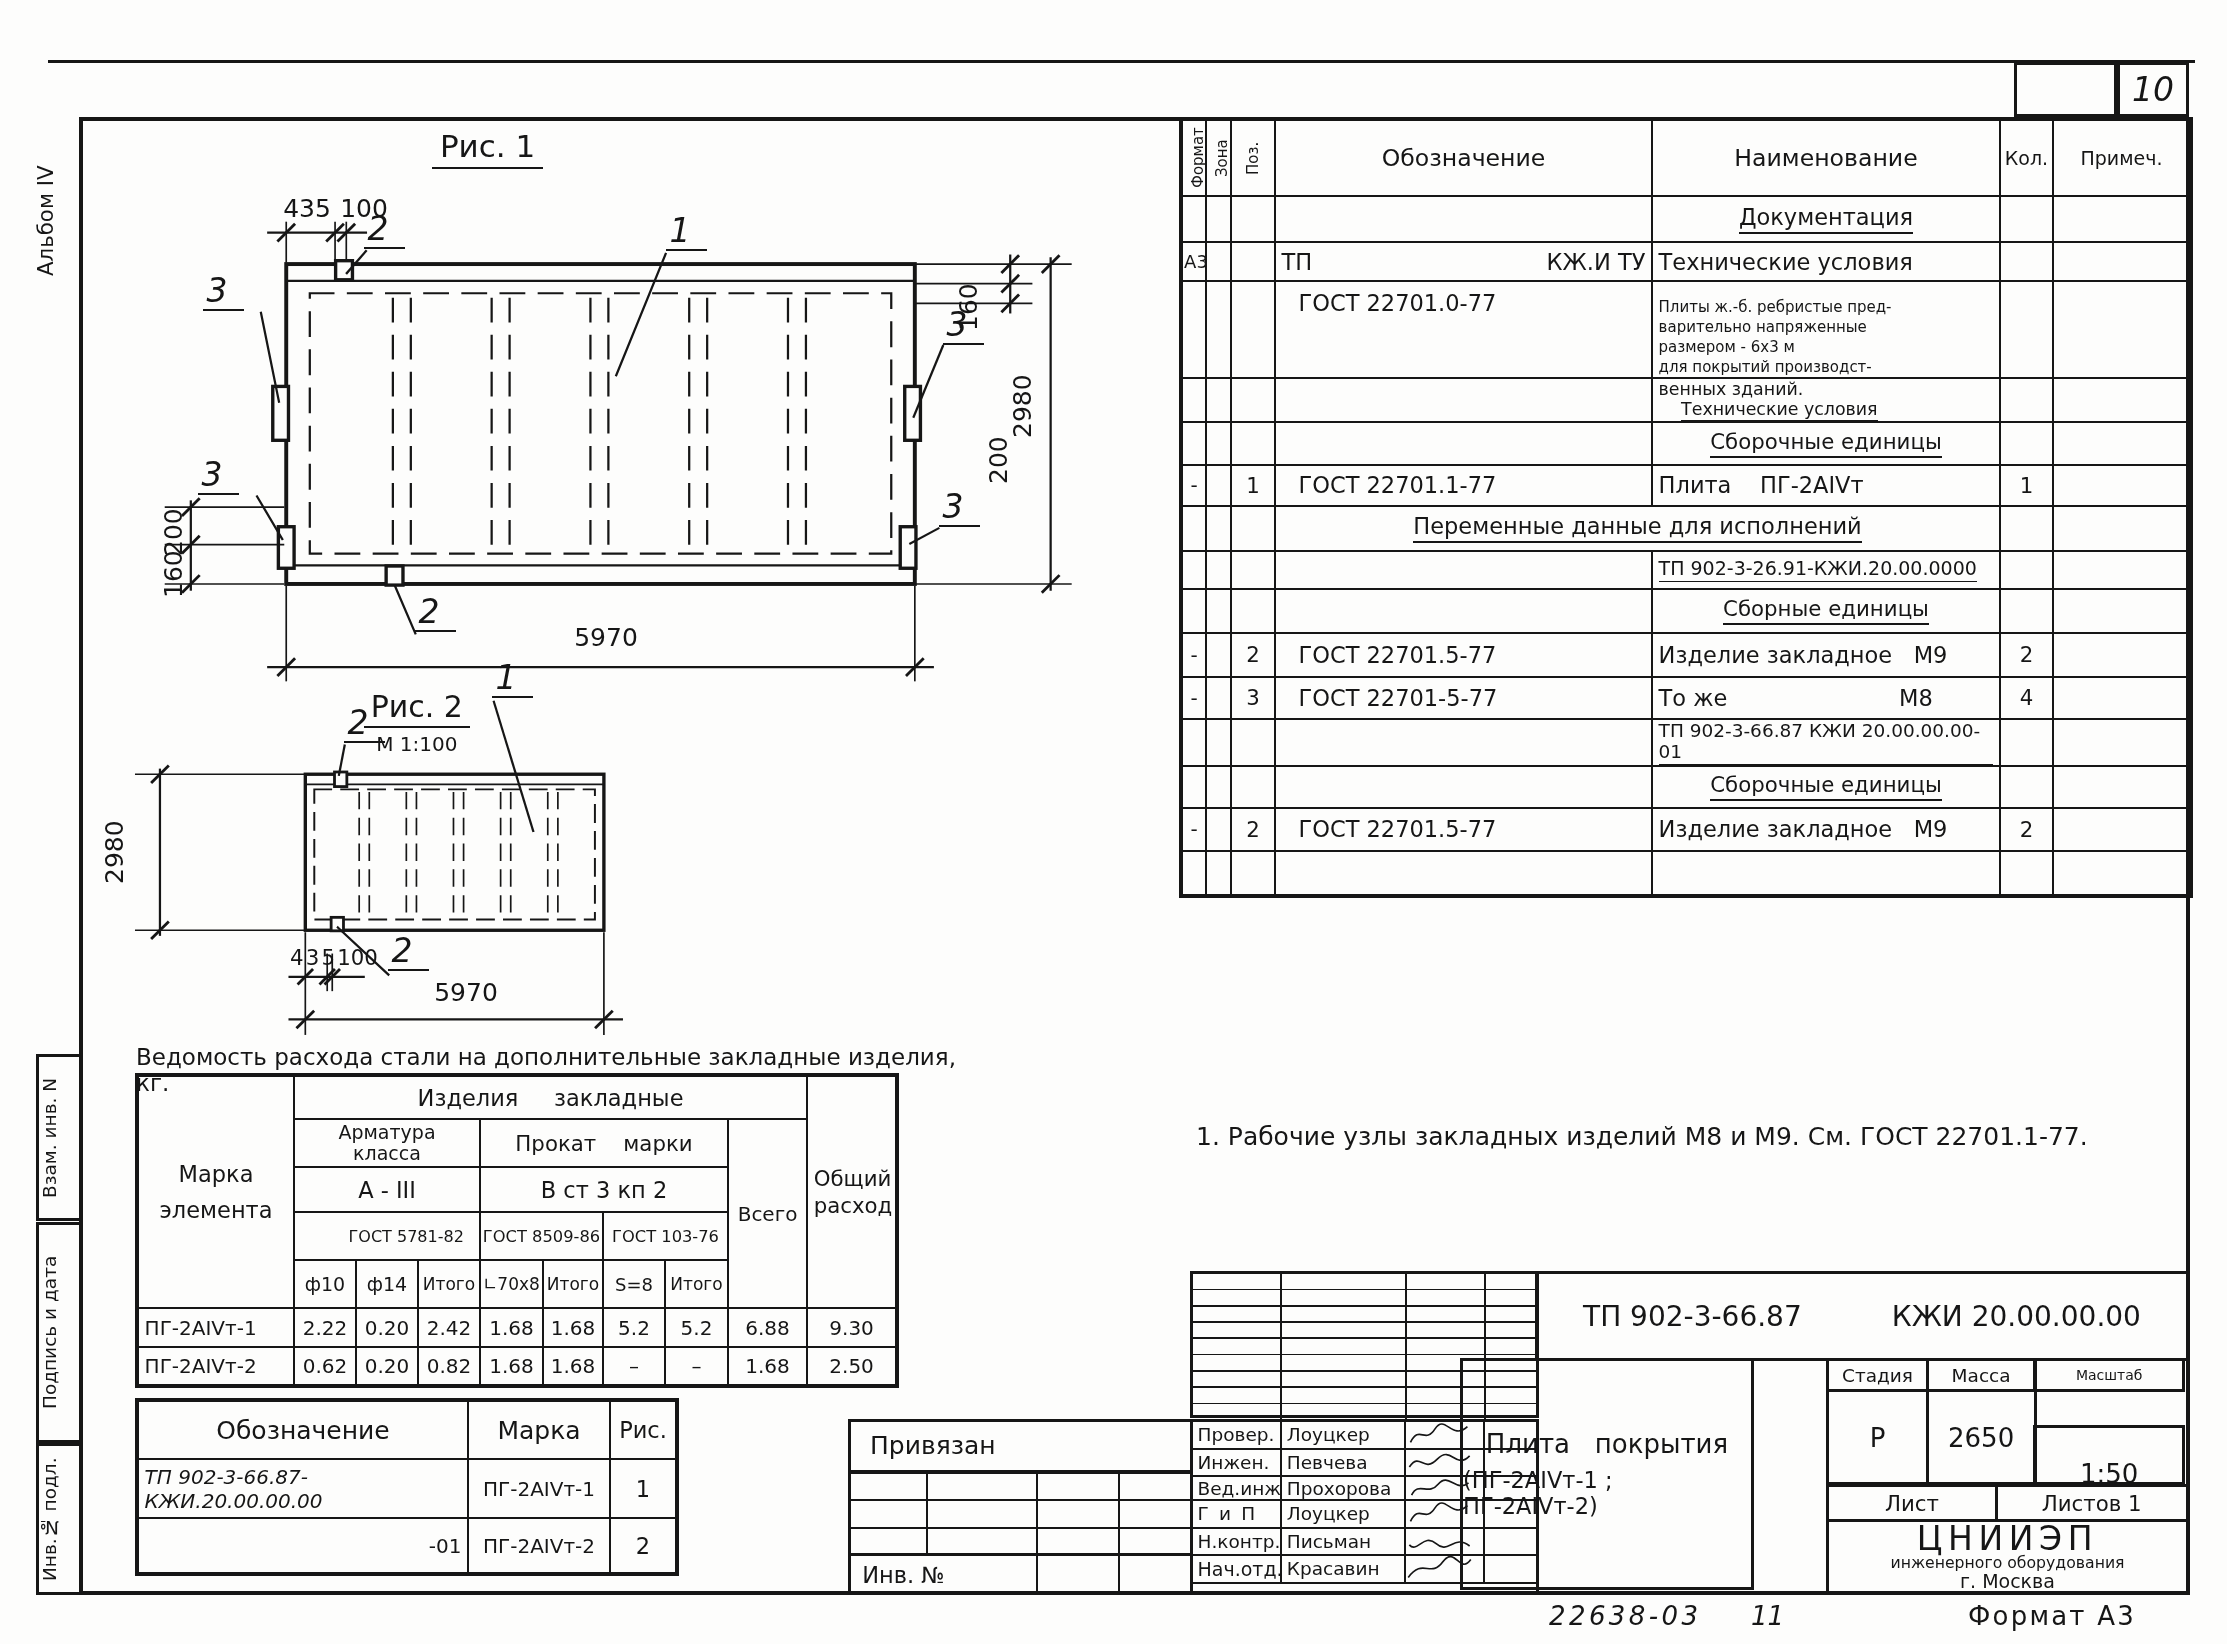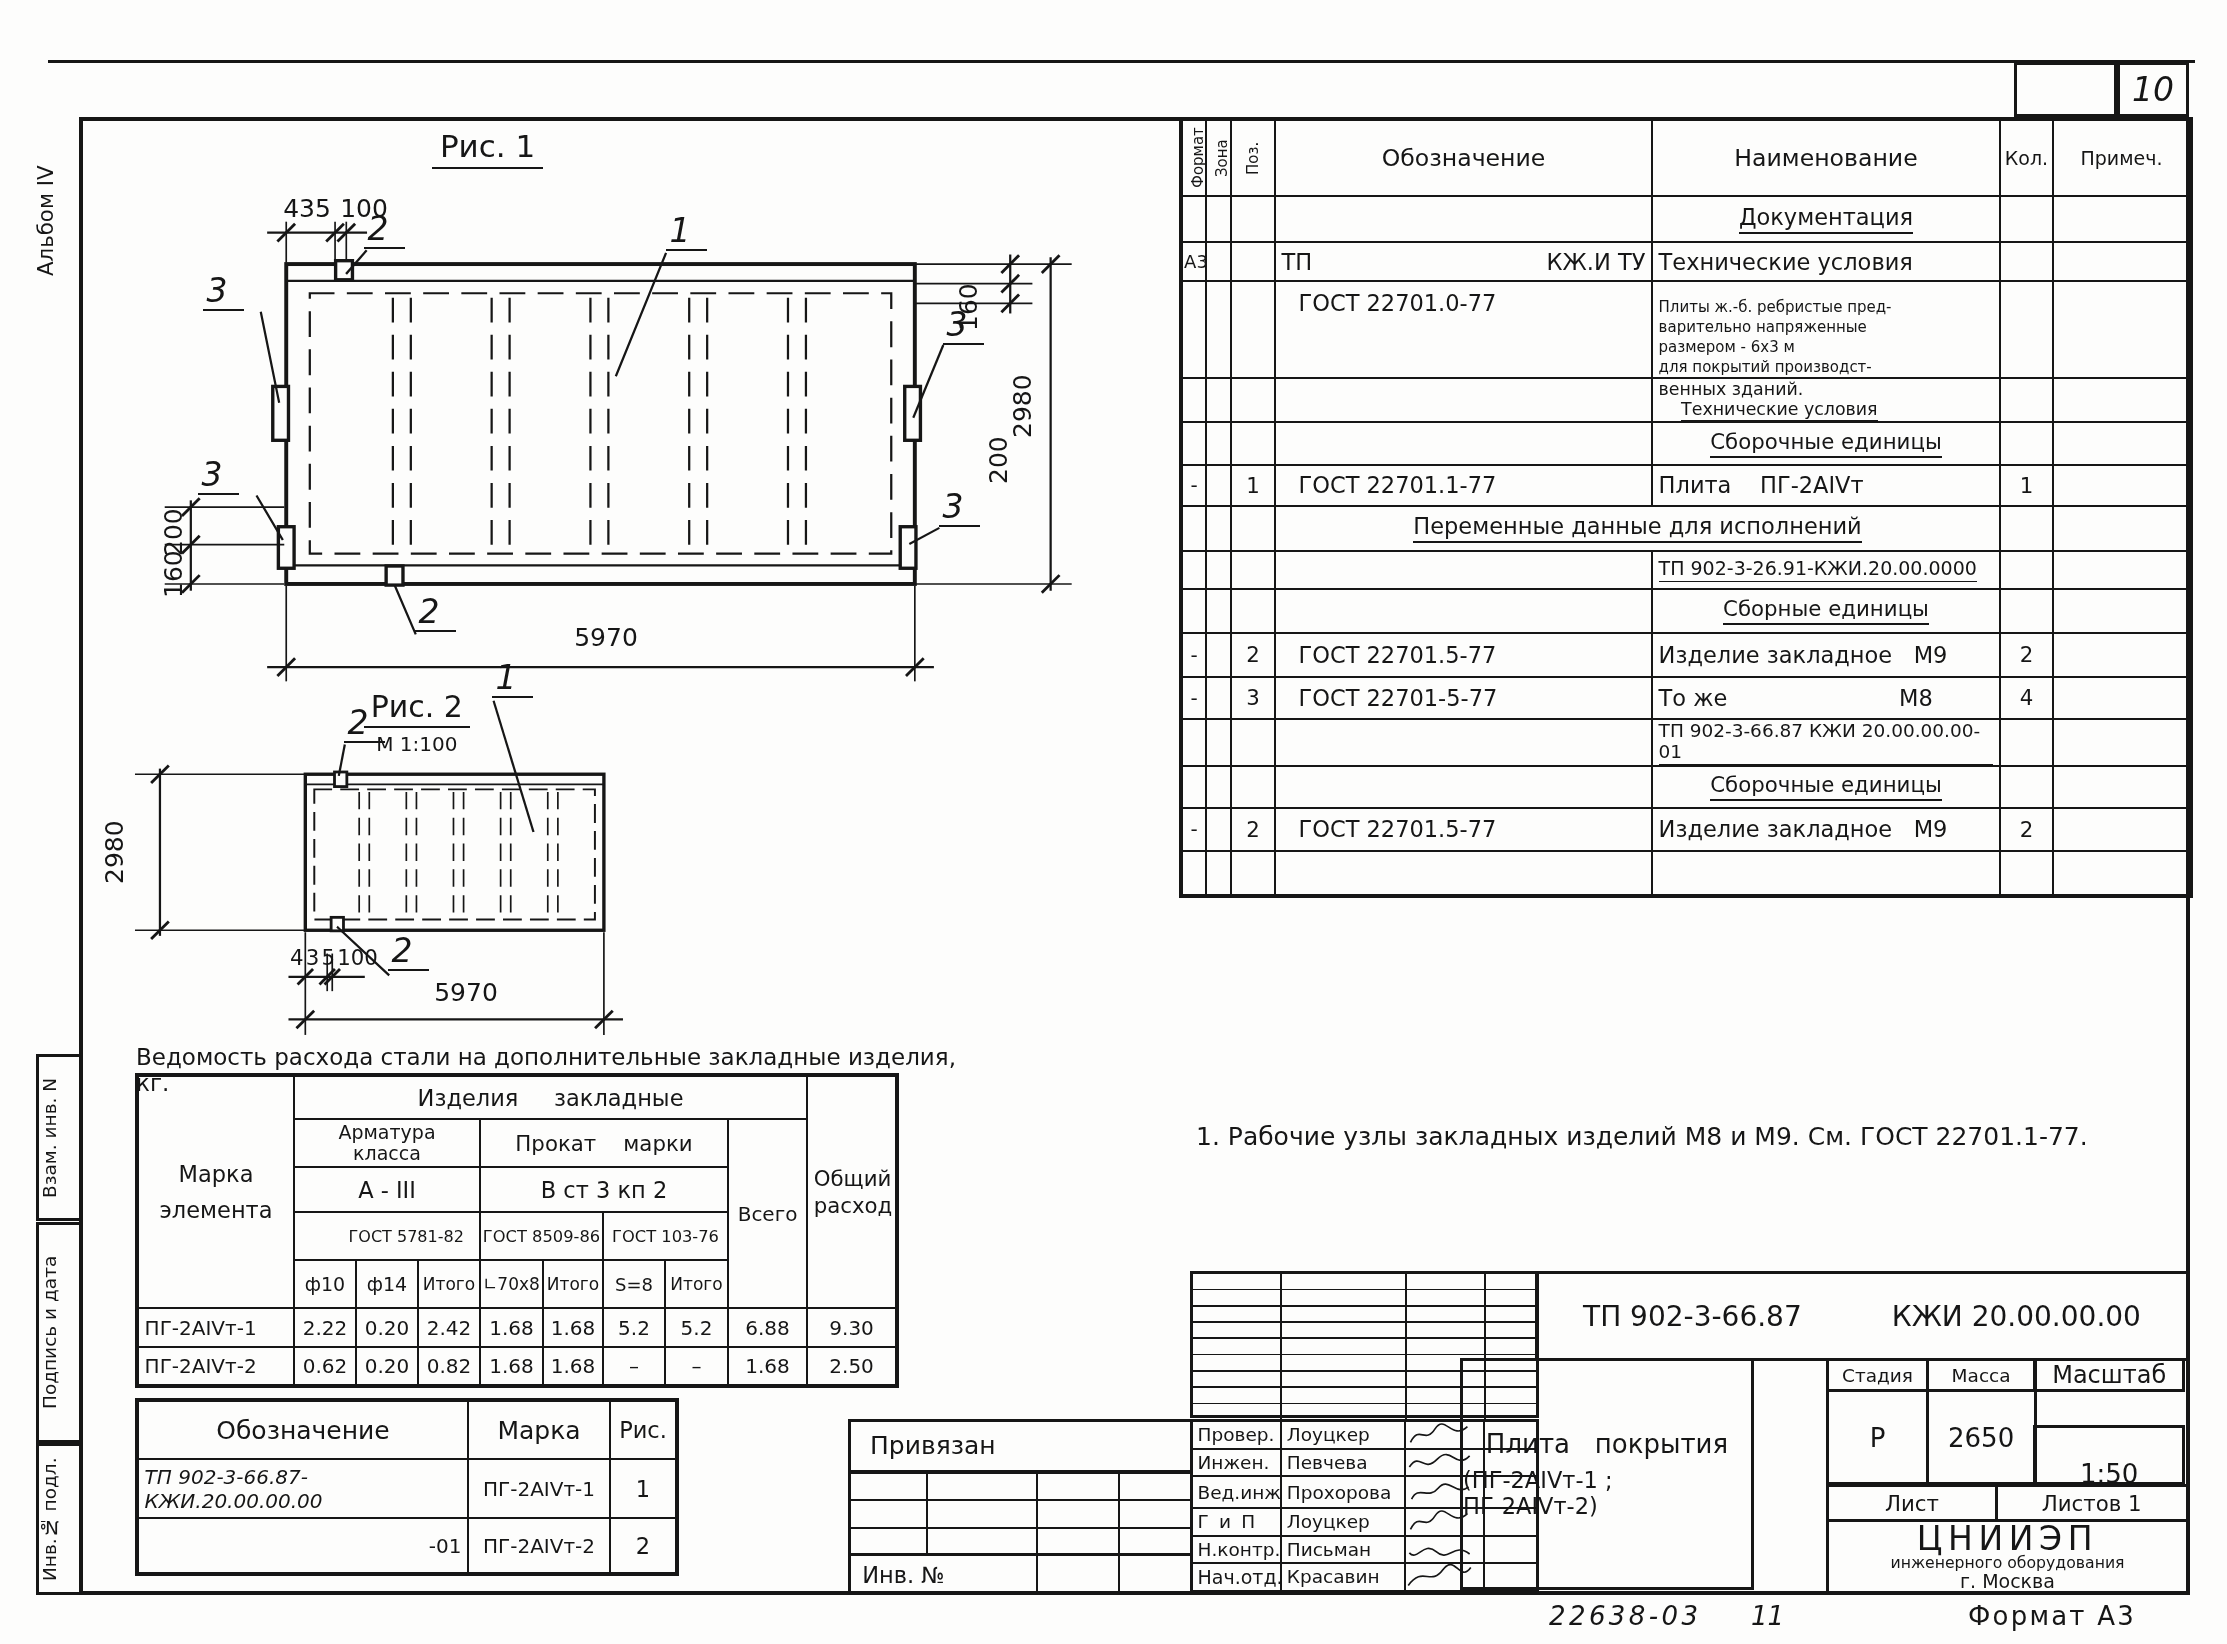--- a/index.html
+++ b/index.html
@@ -495,21 +495,21 @@
     <div class="srow" style="height:27.5px;">
       <div style="width:90px;padding-left:4.5px;font-size:18.5px;">Инжен.</div>
       <div style="width:125px;padding-left:4.5px;font-size:18.5px;">Певчева</div>
       <div style="width:80px;">
         <svg width="67" height="25" viewBox="0 0 120 44" style="position:static;">
             <path d="M6 30 C26 2 30 42 56 16 S88 36 114 10" stroke="#161616" stroke-width="3" fill="none"></path>
           </svg>
       </div>
       <div style="width:51px;border-right:none;"></div>
     </div>
-    <div class="srow" style="height:32px;">
+    <div class="srow" style="height:24px;">
       <div style="width:90px;padding-left:4.5px;font-size:18.5px;">Вед.инж</div>
       <div style="width:125px;padding-left:4.5px;font-size:18.5px;">Прохорова</div>
       <div style="width:80px;">
         <svg width="67" height="25" viewBox="0 0 120 44" style="position:static;">
             <path d="M10 34 C22 8 40 36 58 14 S90 30 112 12" stroke="#161616" stroke-width="3" fill="none"></path>
           </svg>
       </div>
       <div style="width:51px;border-right:none;"></div>
     </div>
     <div class="srow" style="height:27.5px;">
@@ -566,21 +566,21 @@
 
   <div class="abs b6" style="left:1460px;top:1358px;width:294px;height:232px;display:flex;flex-direction:column;justify-content:center;align-items:center;gap:7.9px;">
     <div style="font-size:26px;white-space:pre;">Плита   покрытия</div>
     <div style="font-size:22.5px;">(ПГ-2АIVт-1 ; ПГ-2АIVт-2)</div>
   </div>
 
   <div class="abs" style="left:1826px;top:1358px;width:363px;height:130px;">
     <div style="display:flex;height:34px;">
       <div class="b6" style="width:103px;font-size:18.5px;text-align:center;line-height:29px;">Стадия</div>
       <div class="b6" style="width:111px;font-size:18.5px;text-align:center;line-height:29px;margin-left:-3.4px;">Масса</div>
-      <div class="b6" style="width:152px;font-size:24px;text-align:center;line-height:29px;margin-left:-3.4px;">Масштаб</div>
+      <div class="b6" style="width:152px;font-size:14px;text-align:center;line-height:29px;margin-left:-3.4px;">Масштаб</div>
     </div>
     <div style="display:flex;height:96px;margin-top:-3.4px;">
       <div class="b6" style="width:103px;font-size:26px;text-align:center;line-height:93px;">Р</div>
       <div class="b6" style="width:111px;font-size:26px;text-align:center;line-height:93px;margin-left:-3.4px;">2650</div>
       <div class="b6" style="width:152px;font-size:26px;text-align:center;line-height:93px;margin-left:-3.4px;margin-top:36px;">1:50</div>
     </div>
   </div>
 
   <div class="abs" style="left:1826px;top:1484px;width:363px;height:38px;display:flex;">
     <div class="b6" style="width:172px;font-size:21.3px;text-align:center;line-height:34px;">Лист</div>

